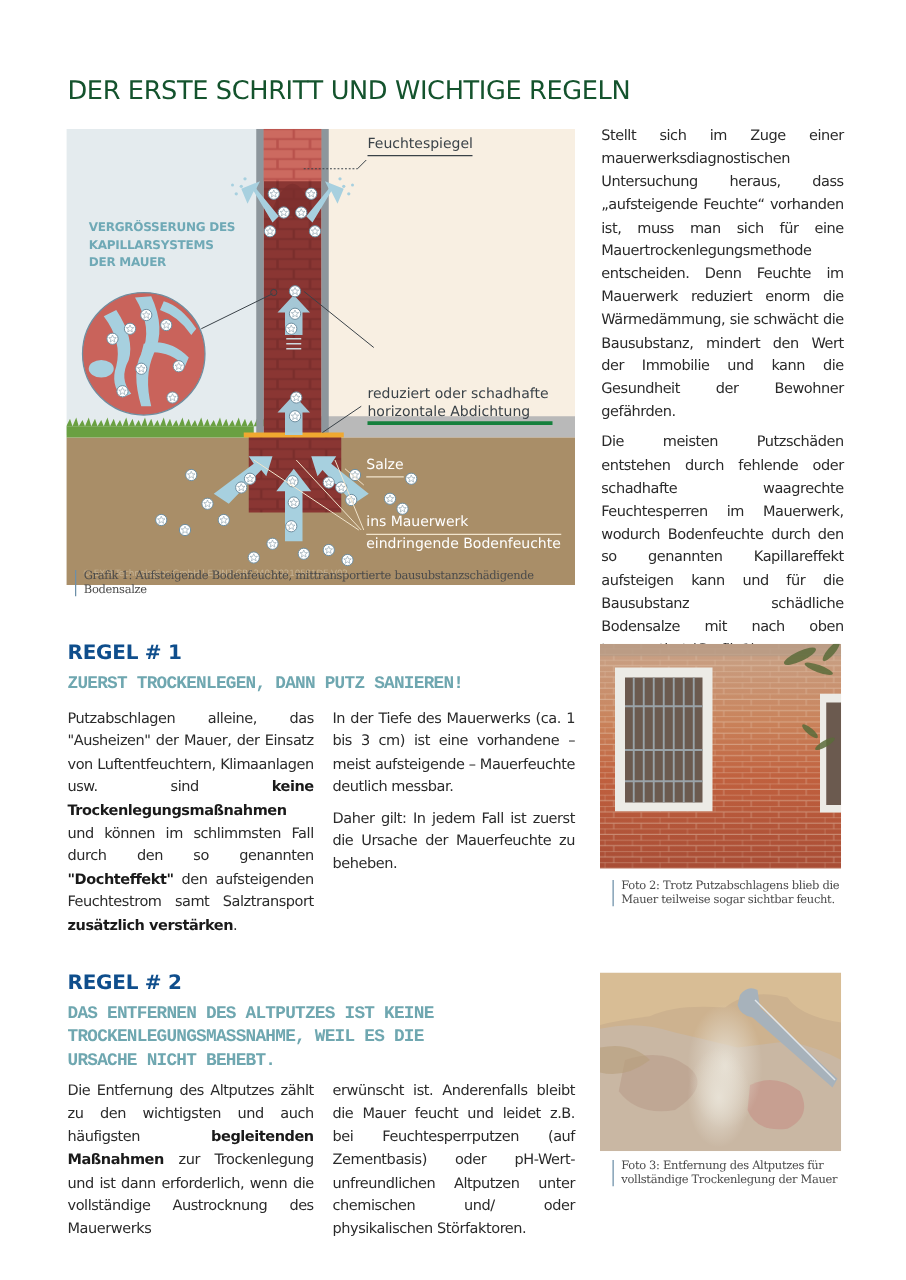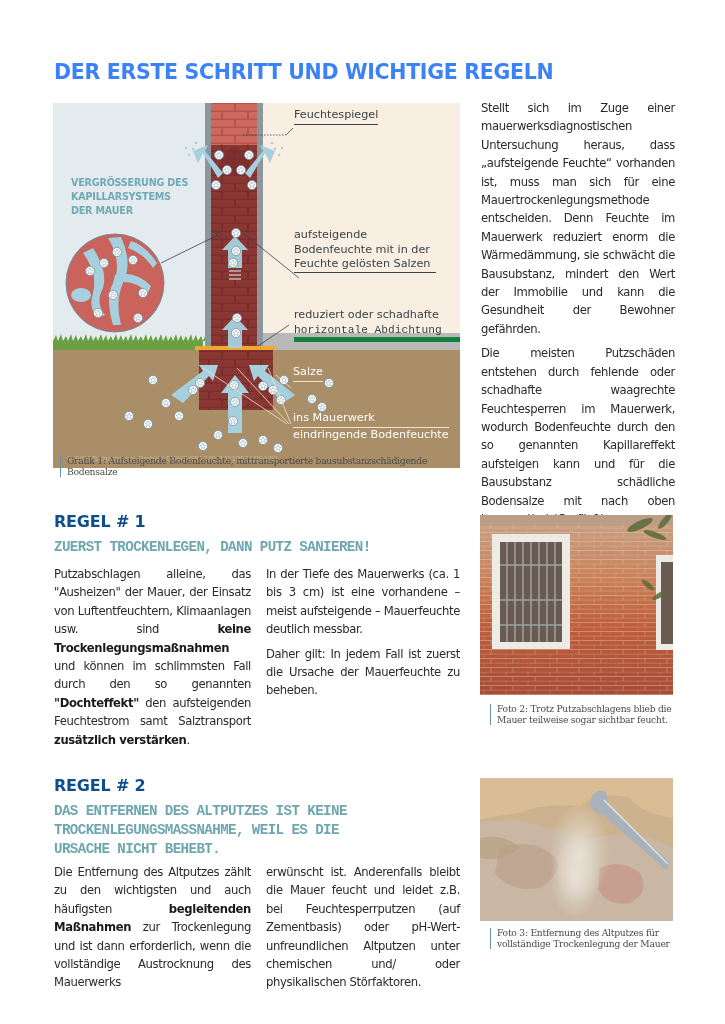--- a/index.html
+++ b/index.html
@@ -1,22 +1,22 @@
 <!DOCTYPE html>
 <html><head>
 <meta charset="utf-8">
 <style>
   * { box-sizing: border-box; margin: 0; padding: 0; }
   html, body { width: 725px; height: 1024px; background: #ffffff; overflow: hidden; }
   body { position: relative; font-family: "DejaVu Sans", sans-serif; color: #2a2a2a; }
 
   .page-title {
     position: absolute; left: 54px; top: 60px; width: 600px;
-    font-family: "DejaVu Sans", sans-serif; font-weight: bold;
-    font-size: 20.5px; letter-spacing: -0.3px; color: #3b82f6;
+    font-family: "DejaVu Sans", sans-serif; font-weight: normal;
+    font-size: 20.5px; letter-spacing: -0.3px; color: #14532d;
   }
 
   
   .fig1 { position: absolute; left: 53px; top: 103px; width: 407px; height: 365px; overflow: hidden; }
   .fig1 svg { position: absolute; left: 0; top: 0; }
   .fig-label { position: absolute; font-family: "DejaVu Sans", sans-serif; font-size: 11.2px; line-height: 14.5px; color: #3a4248; white-space: nowrap; }
   .fig-label.u { border-bottom: 1px solid #3a4248; padding-bottom: 1px; }
   .fig-label.light { color: #ffffff; border-bottom-color: #f1e4cc; }
   .mag-title { position: absolute; left: 18px; top: 73px; font-family: "DejaVu Sans", sans-serif; font-weight: bold; font-size: 9.6px; line-height: 14px; color: #6fa9b6; letter-spacing: -0.2px; }
   .copyright { position: absolute; left: 13px; top: 352px; font-size: 7px; color: #c6b394; letter-spacing: -0.1px; }
@@ -181,28 +181,23 @@
     </g>
   </svg>
 
   <div class="mag-title">
     <div>VERGRÖSSERUNG DES</div>
     <div>KAPILLARSYSTEMS</div>
     <div>DER MAUER</div>
   </div>
 
   <div class="fig-label u" style="left:241px; top:5px;">Feuchtespiegel</div>
-  <div class="fig-label" style="left:241px; top:125px;">
-    <div>aufsteigende</div>
-    <div>Bodenfeuchte mit in der</div>
-    <div class="u" style="display:inline-block; border-bottom:1px solid #3a4248; padding-right:6px;">Feuchte gelösten Salzen</div>
-  </div>
   <div class="fig-label" style="left:241px; top:205px;">
     <div>reduziert oder schadhafte</div>
-    <div style="display:inline-block; border-bottom:5px solid #15803d; padding-right:18px;font-family:Liberation Mono, monospace;">horizontale Abdichtung</div>
+    <div style="display:inline-block; border-bottom:3px solid #15803d; padding-right:18px;">horizontale Abdichtung</div>
   </div>
   <div class="fig-label u light" style="left:240px; top:262px;">Salze</div>
   <div class="fig-label light" style="left:240px; top:308px;">
     <div style="border-bottom:1px solid #f1e4cc; padding-bottom:1px;">ins Mauerwerk</div>
     <div>eindringende Bodenfeuchte</div>
   </div>
   <div class="copyright">© EXM Technologies GmbH | EXINT-GRA240-20210501DE-V02</div>
 </div>
 
 <div class="caption" style="left:60px; top:456px; width:390px;">Grafik 1: Aufsteigende Bodenfeuchte, mittransportierte bausubstanzschädigende Bodensalze</div>

